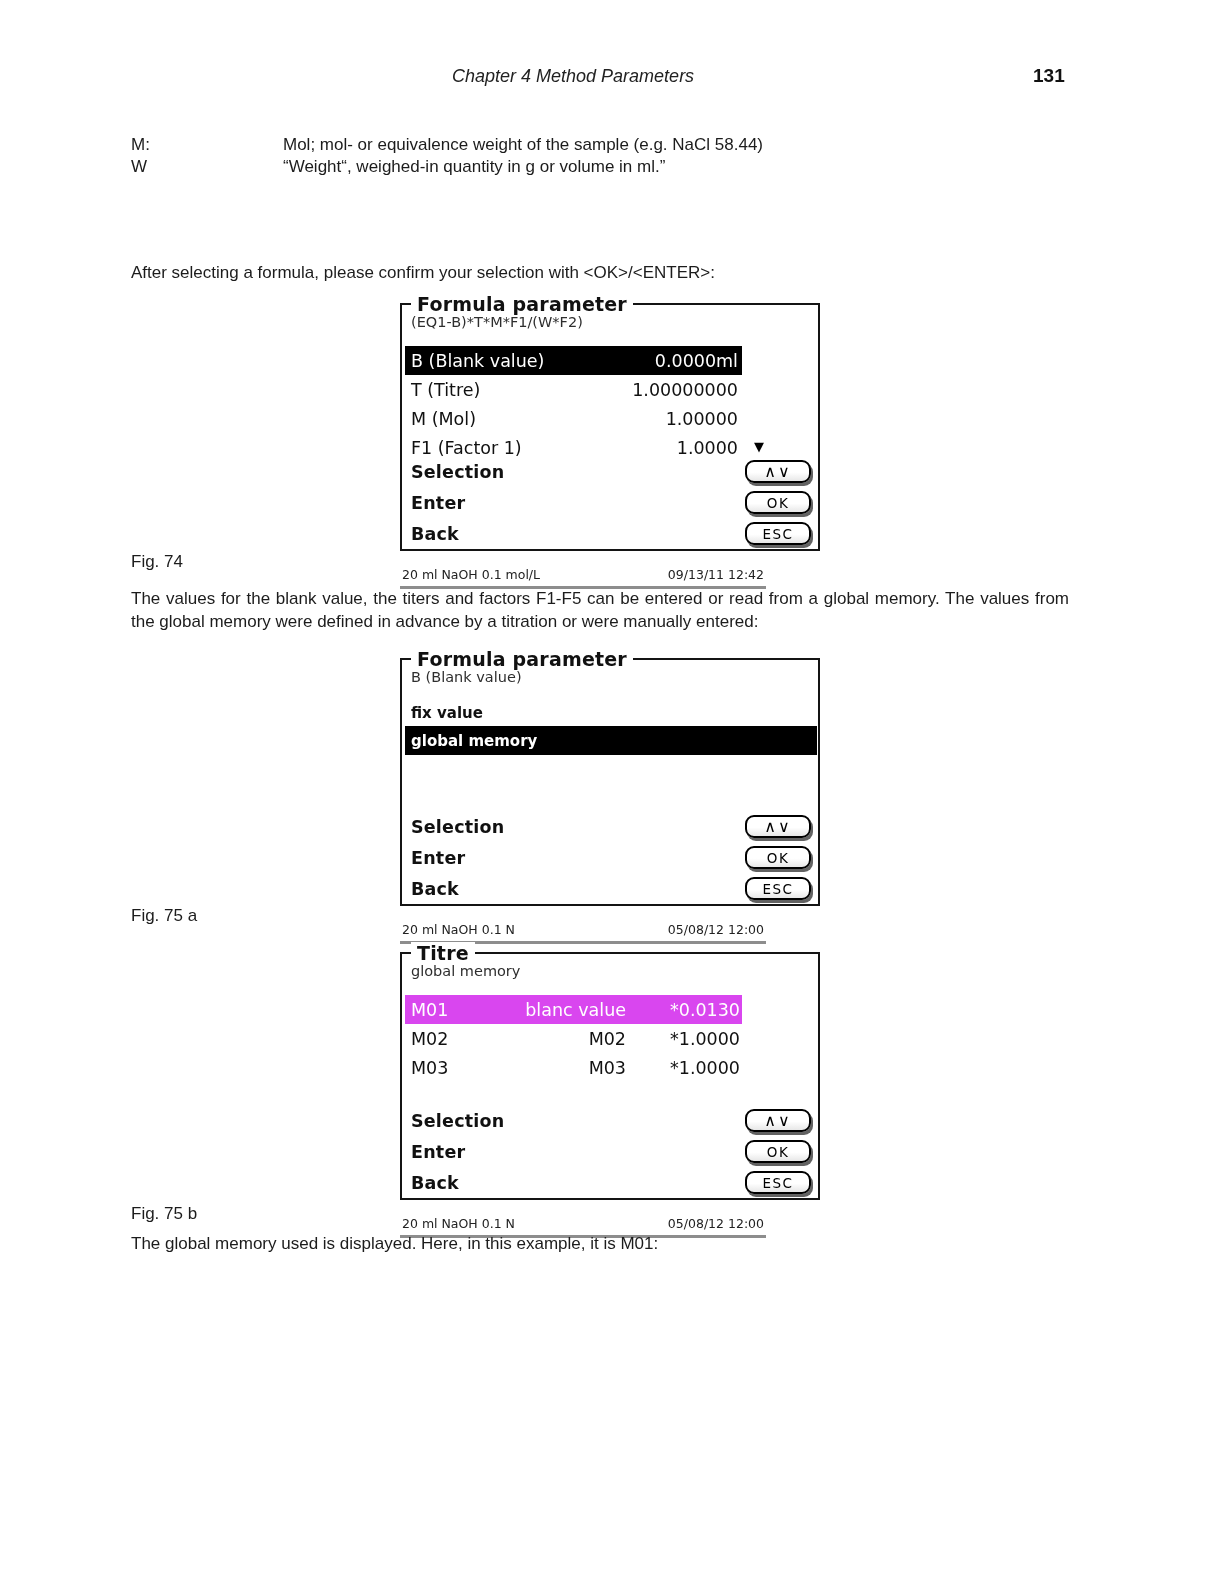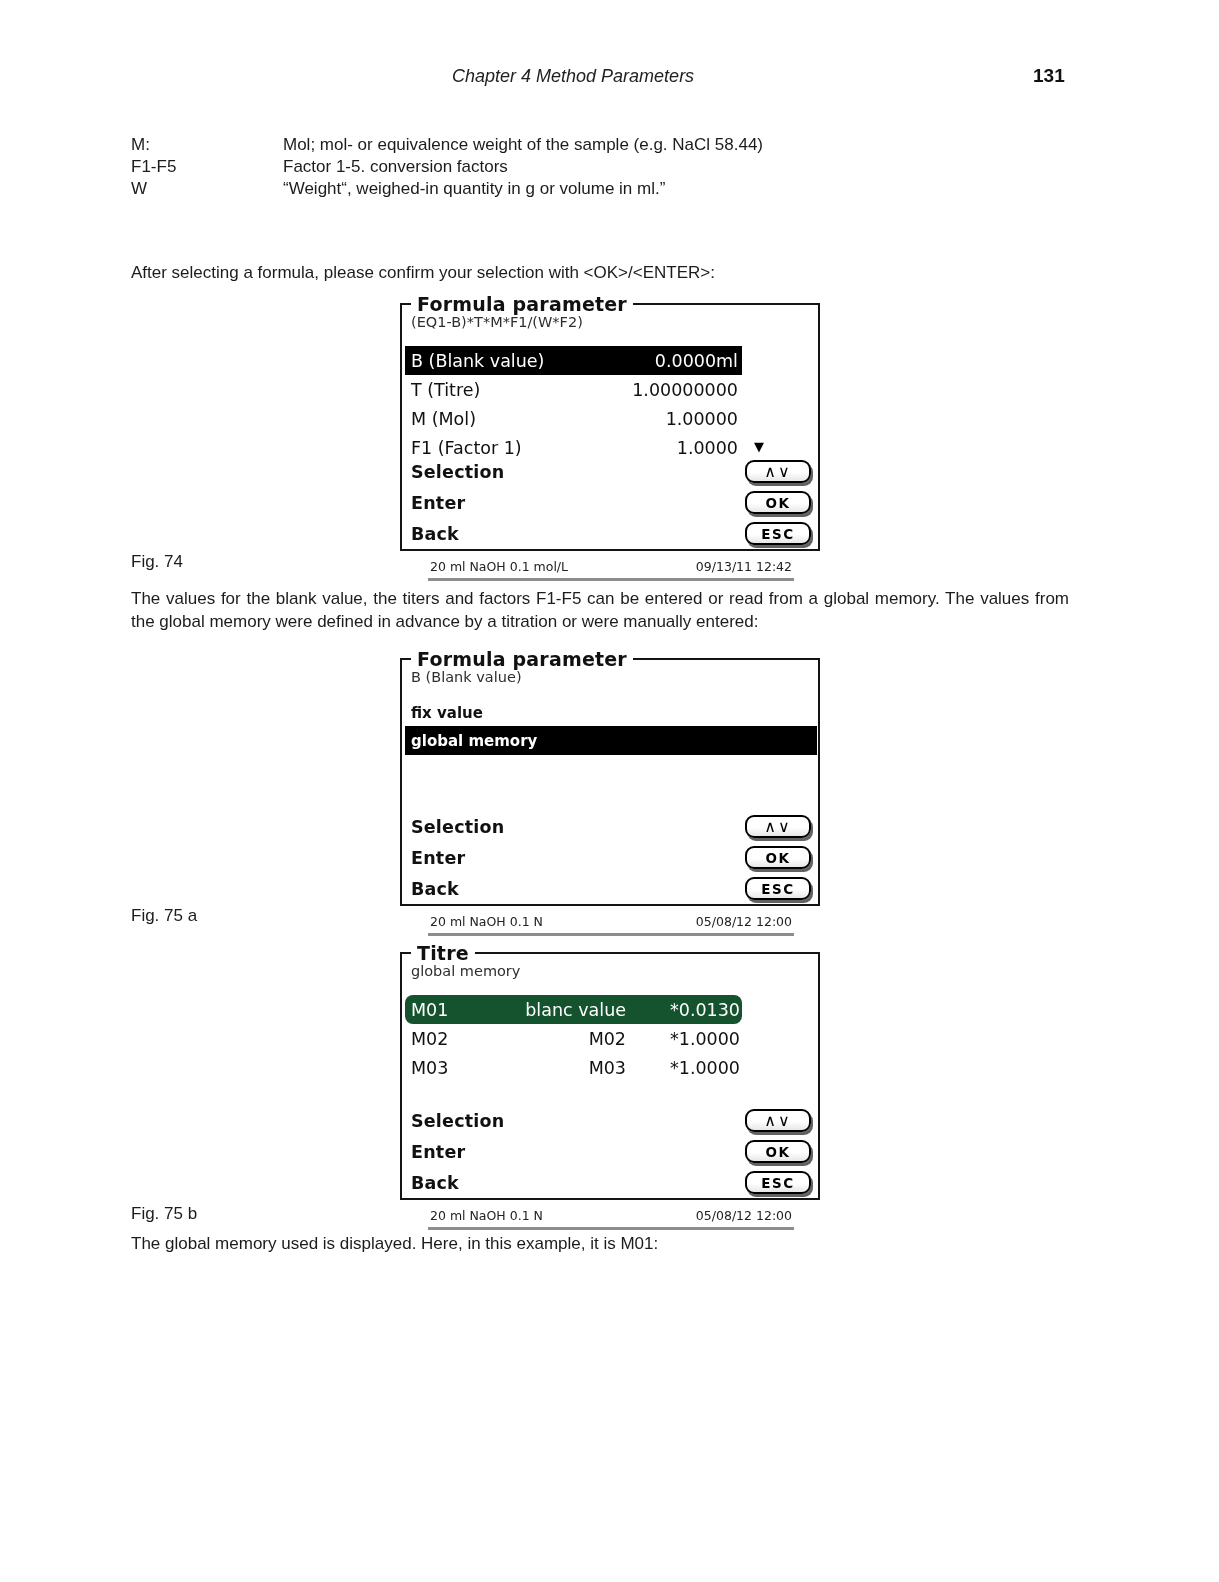--- a/index.html
+++ b/index.html
@@ -39,59 +39,55 @@
   
   .opts{position:absolute;top:40px;left:3px;right:1px;}
   .opt{height:26px;display:flex;align-items:center;box-sizing:border-box;
        padding-left:6px;font-size:15px;font-weight:bold;}
   .opt.selected{height:29px;background:#000;color:#fff;}
 
   
   .rows3{position:absolute;top:41px;left:3px;width:337px;}
   .mrow{height:29px;display:flex;align-items:center;box-sizing:border-box;
         padding:0 2px 0 6px;font-size:17.5px;}
-  .mrow.selected{background:#14532d;color:#fff;border-radius:8px;}
+  .mrow.selected{background:#d946ef;color:#fff;}
   .mname{flex:1;text-align:left;}
   .mdesc{text-align:right;padding-right:14px;white-space:nowrap;}
   .mval{width:100px;text-align:right;white-space:nowrap;}
 
   
   .softkeys{position:absolute;left:9px;right:7px;bottom:0px;}
   .skrow{height:31px;display:flex;align-items:center;justify-content:space-between;}
   .sklabel{font-size:17.5px;font-weight:bold;letter-spacing:0.2px;}
   .skbtn{width:66px;height:23px;border:2px solid #000;border-radius:9px;box-sizing:border-box;
          background:linear-gradient(180deg,#ffffff 55%,#e7e7e7);
          box-shadow:2px 3px 0 rgba(70,70,70,0.85);
          display:flex;align-items:center;justify-content:center;
-         font-weight:bold;font-size:13.5px;letter-spacing:1.5px;color:#000;}
+         font-weight:normal;font-size:13.5px;letter-spacing:1.5px;color:#000;}
   .skbtn.nav{font-weight:500;font-size:16px;letter-spacing:2px;padding-bottom:1px;}
 
   
   .statusbar{position:absolute;left:400px;width:366px;box-sizing:border-box;
              display:flex;justify-content:space-between;align-items:flex-start;
              font-family:"DejaVu Sans",sans-serif;font-size:12.5px;color:#222;
-             padding:8px 2px 4px 2px;border-bottom:3px solid #8d8d8d;margin-left:28px;}
+             padding:16px 2px 4px 2px;border-bottom:3px solid #8d8d8d;}
   .sb1{top:551px;}.sb2{top:906px;}.sb3{top:1200px;}
 </style>
 </head>
 <body>
 
 <div class="page">
 
   <div class="hdr-title">Chapter 4 Method Parameters</div>
   <div class="hdr-page">131</div>
 
   <div class="defs">
     <div class="def-row">
       <span class="def-term">M:</span>
       <span class="def-desc">Mol; mol- or equivalence weight of the sample (e.g. NaCl 58.44)</span>
-    </div>
-    <div class="def-row">
-      <span class="def-term">F1-F5</span>
-      <span class="def-desc">Factor 1-5. conversion factors</span>
     </div>
     <div class="def-row">
       <span class="def-term">W</span>
       <span class="def-desc">“Weight“, weighed-in quantity in g or volume in ml.”</span>
     </div>
   </div>
 
   <div class="para p-after">After selecting a formula, please confirm your selection with &lt;OK&gt;/&lt;ENTER&gt;:</div>
 
   <div class="screen s1">

